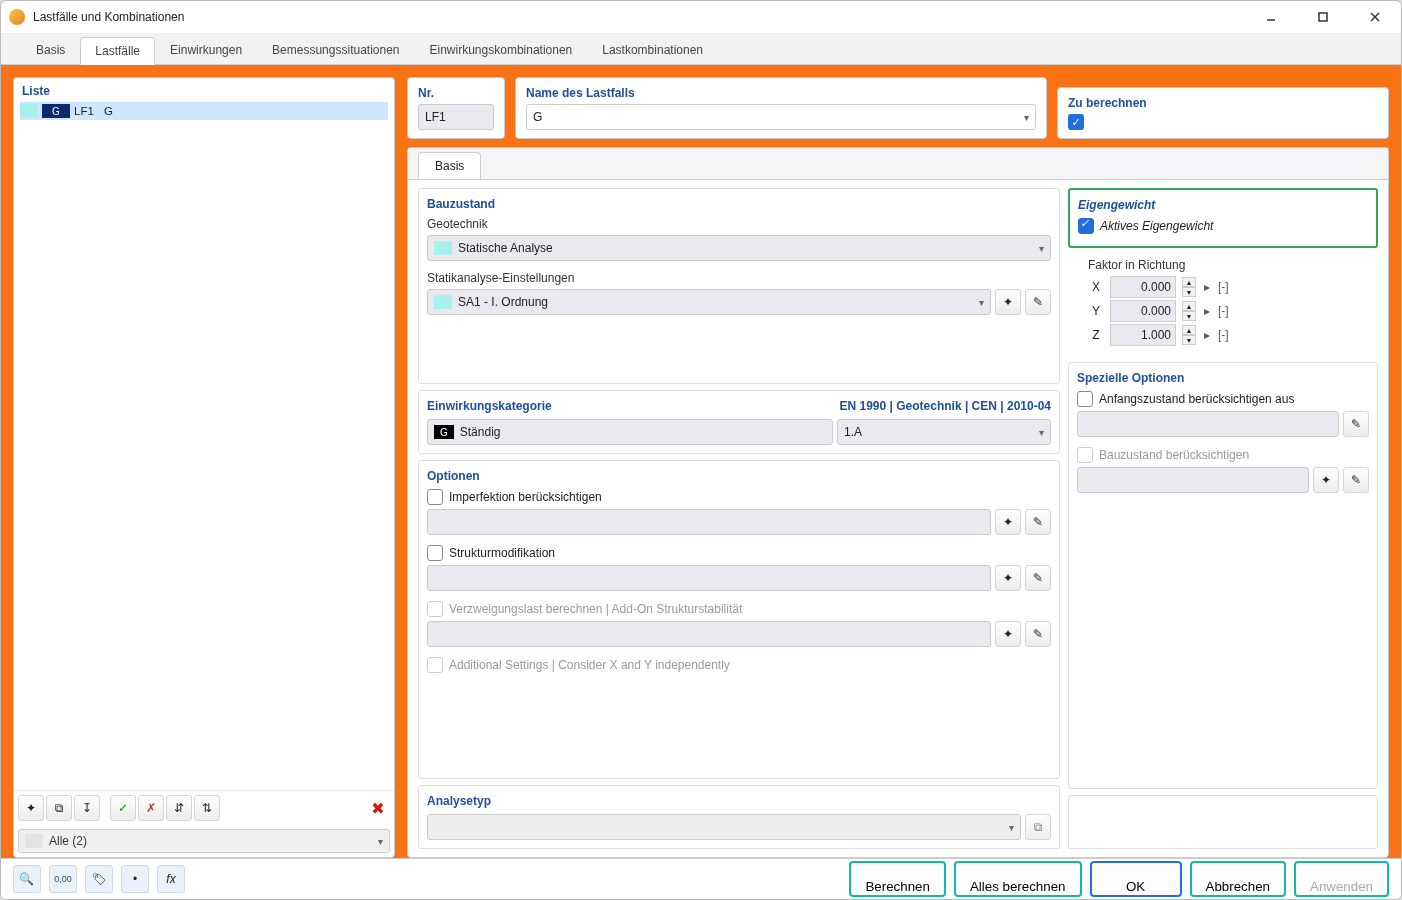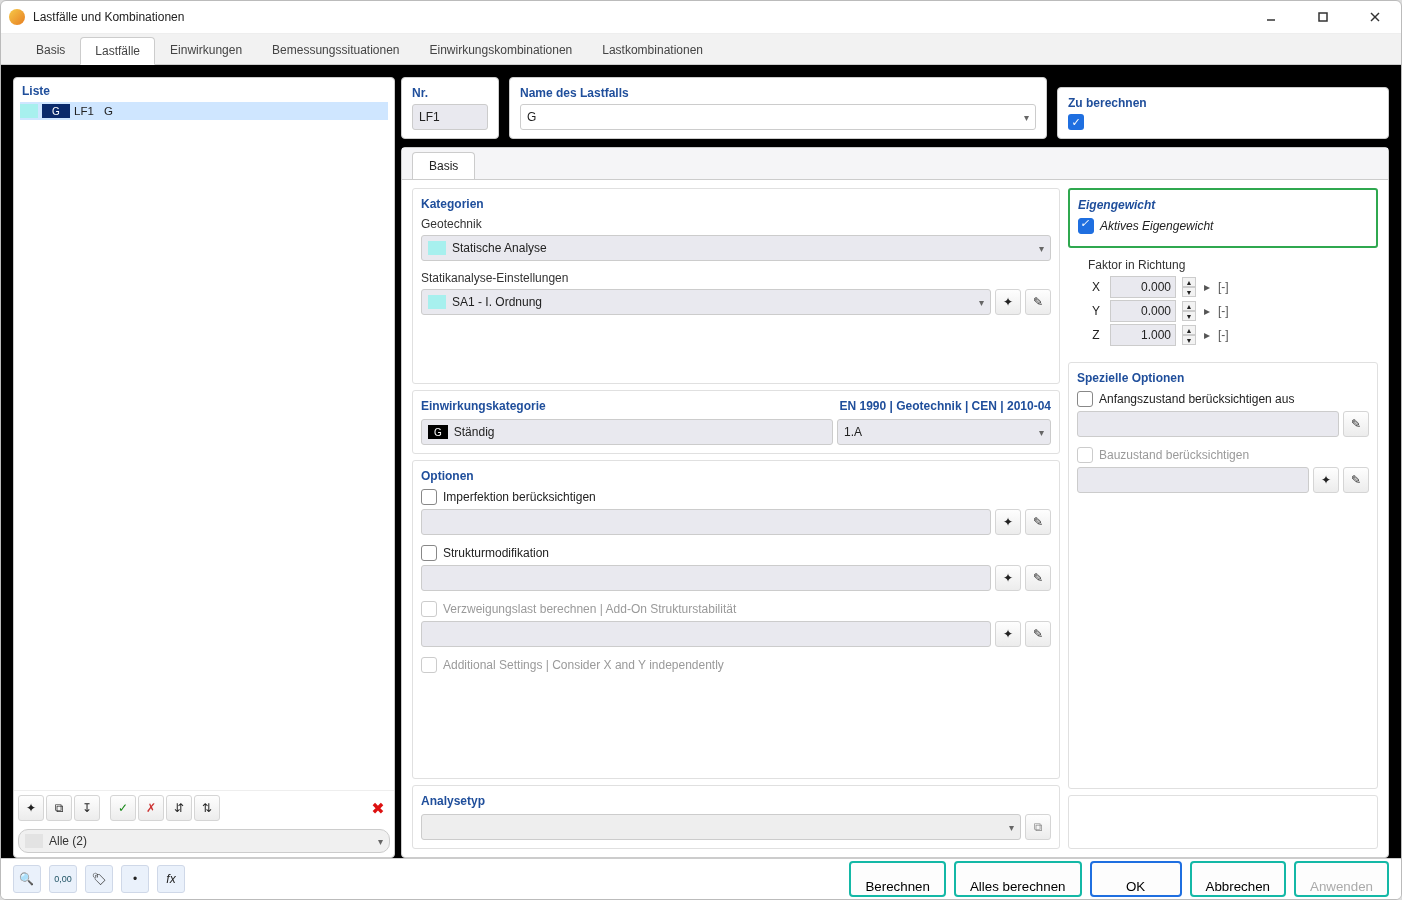--- a/index.html
+++ b/index.html
@@ -5,34 +5,34 @@
 html,body{margin:0;padding:0;font-family:"Segoe UI",Tahoma,sans-serif;font-size:12px;color:#222;background:#dcdcdc;height:100%;}
 .window{position:absolute;inset:0;background:#fff;border:1px solid #bbb;border-radius:6px;display:flex;flex-direction:column;overflow:hidden;}
 .titlebar{height:32px;display:flex;align-items:center;padding:0 8px;border-bottom:1px solid #eee;}
 .titlebar .app-icon{width:16px;height:16px;border-radius:50%;background:linear-gradient(135deg,#f7c948,#e67e22);margin-right:8px;}
 .titlebar .title{flex:1;}
 .winbtns{display:flex;gap:16px;}
 .winbtn{width:36px;height:24px;display:flex;align-items:center;justify-content:center;border-radius:3px;}
 .tabbar{height:30px;background:#f2f2f2;display:flex;align-items:flex-end;padding-left:20px;border-bottom:1px solid #ccc;}
 .tab{padding:6px 14px;color:#444;border:1px solid transparent;cursor:pointer;}
 .tab.active{background:#fff;border:1px solid #ccc;border-bottom:1px solid #fff;margin-bottom:-1px;border-radius:4px 4px 0 0;}
-.body{flex:1;display:flex;gap:6px;padding:12px 12px 0 12px;background:#000000;overflow:hidden;}
+.body{flex:1;display:flex;gap:12px;padding:12px 12px 0 12px;background:#f97316;overflow:hidden;}
 .leftpanel{width:380px;background:#fff;border:1px solid #ccc;border-radius:4px;display:flex;flex-direction:column;}
 .section-label{color:#1f4e9b;font-weight:600;padding:6px 8px 4px;}
 .listwrap{flex:1;overflow:auto;padding:0 6px;}
 .list-row{display:flex;align-items:center;height:18px;gap:4px;font-size:11.5px;}
 .list-row .swatch{width:18px;height:14px;}
 .list-row .tag{width:28px;height:14px;color:#fff;font-size:10px;display:flex;align-items:center;justify-content:center;}
 .list-row .lfid{width:26px;}
 .list-row.sel{background:#cfe6ff;}
 .list-row.sel .tag{background:#0a2a6b;}
 .toolstrip{display:flex;gap:2px;padding:4px;border-top:1px solid #eee;align-items:center;}
 .tbtn{width:24px;height:24px;border:1px solid #d5d5d5;border-radius:3px;background:linear-gradient(#fefefe,#ececec);display:flex;align-items:center;justify-content:center;font-size:12px;}
 .tbtn.del{margin-left:auto;color:#d11;border:none;background:none;font-size:16px;}
-.filterdd{margin:4px;height:22px;border:1px solid #ccc;border-radius:10px;background:#f0f0f0;display:flex;align-items:center;padding:0 6px;color:#333;}
+.filterdd{margin:4px;height:22px;border:1px solid #ccc;border-radius:3px;background:#f0f0f0;display:flex;align-items:center;padding:0 6px;color:#333;}
 .filterdd .swatch{width:18px;height:14px;background:#e3e3e3;margin-right:6px;}
 .rightpanel{flex:1;display:flex;flex-direction:column;gap:8px;min-width:0;}
 .card{background:#fff;border:1px solid #ccc;border-radius:4px;padding:8px 10px;}
 .row1{display:flex;gap:10px;align-items:flex-end;}
 .fld{display:flex;flex-direction:column;gap:4px;}
 .fld label{color:#1f4e9b;font-weight:600;}
 .in{height:24px;border:1px solid #ccc;background:#e9e9ef;border-radius:3px;padding:0 6px;display:flex;align-items:center;justify-content:space-between;}
 .in.white{background:#fff;}
 .chev{color:#666;font-size:10px;}
 .chk{width:16px;height:16px;border-radius:3px;background:#1f6fe0;display:inline-flex;align-items:center;justify-content:center;color:#fff;font-size:11px;}
@@ -175,21 +175,21 @@
       </div>
 
       <div class="card maincard">
         <div class="subtabs">
           <div class="subtab">Basis</div>
         </div>
         <div class="mainbody">
           <div class="leftcol">
 
             <div class="blk">
-              <div class="blk-title">Kategorien</div>
+              <div class="blk-title">Bauzustand</div>
               <div class="smlabel">Geotechnik</div>
               <div class="dd">
                   <span style="display:flex;align-items:center">
                     <span class="swatch"></span>
                     <span>Statische Analyse</span>
                   </span>
                   <span class="chev">▾</span>
                 </div>
               <div class="smlabel" style="margin-top:10px">Statikanalyse-Einstellungen</div>
               <div class="dderow">

